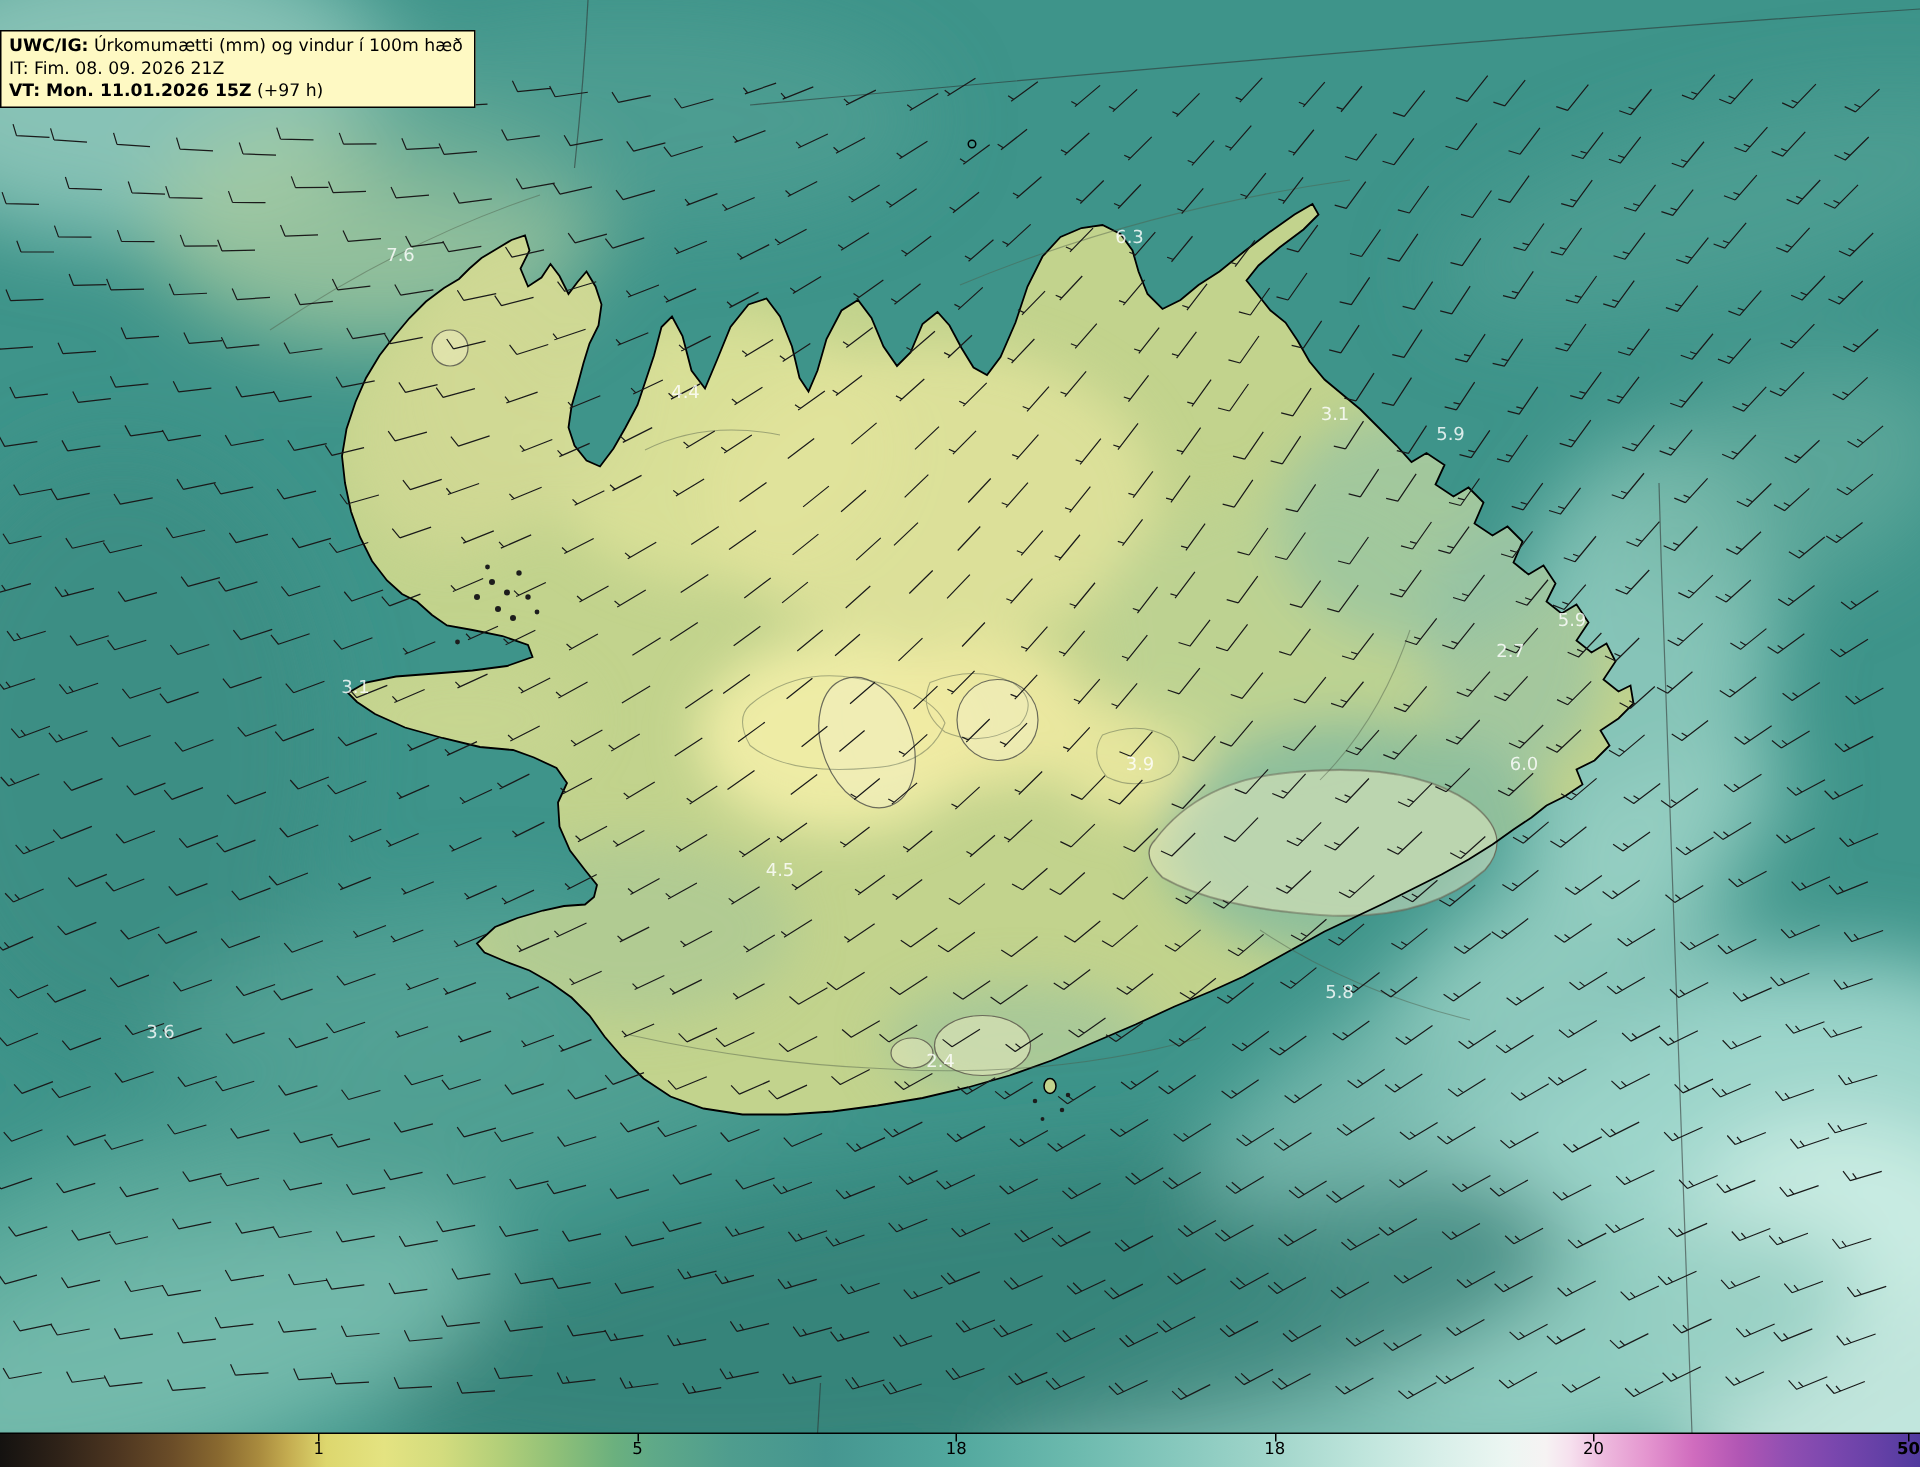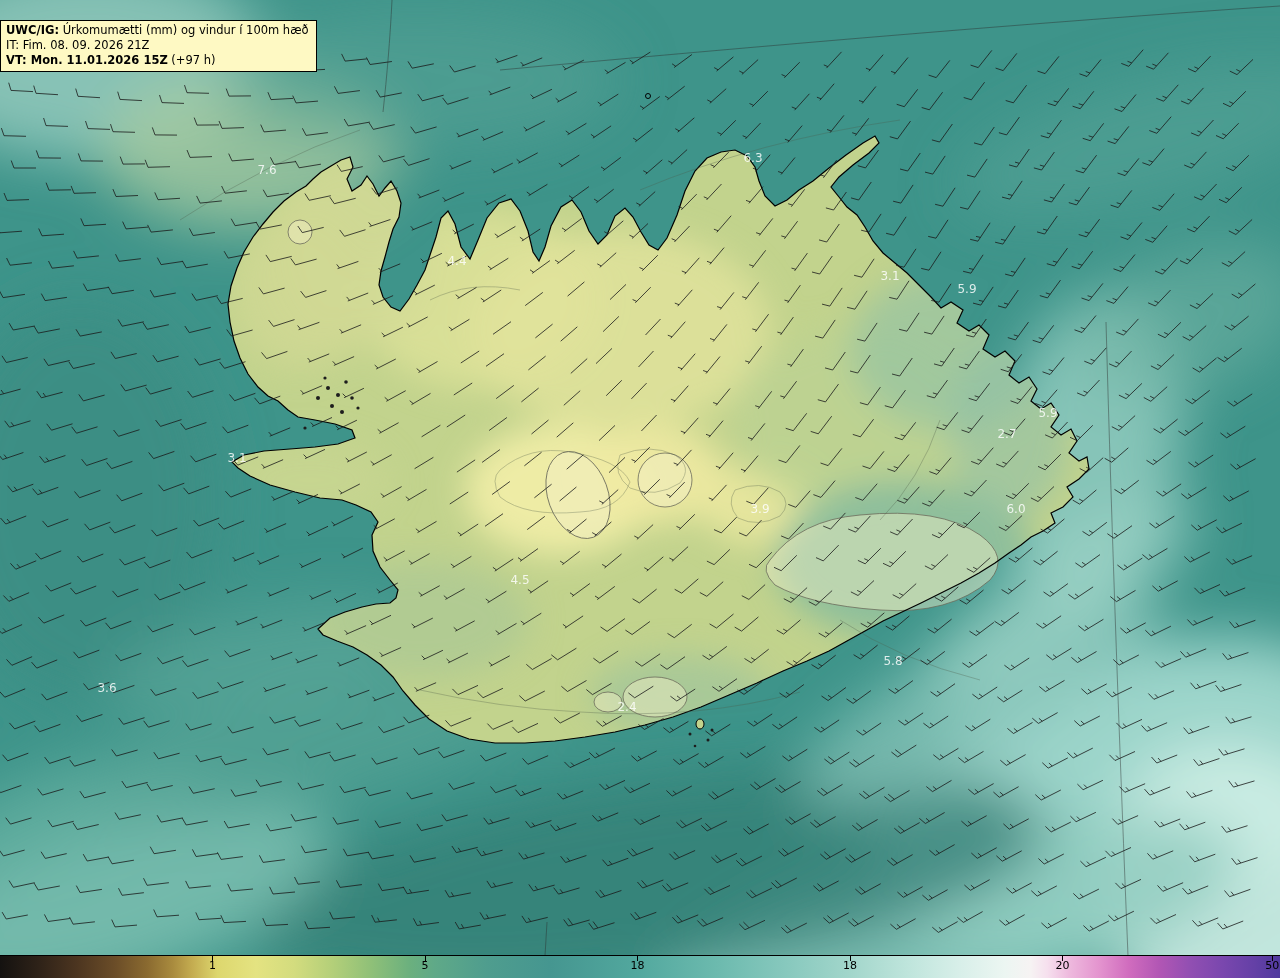--- a/index.html
+++ b/index.html
@@ -156,15 +156,15 @@
       <span class="cb-label" style="left: 16.6%;">1</span>
       <div class="cb-tick" style="left: 33.2%;"></div>
       <span class="cb-label" style="left: 33.2%;">5</span>
       <div class="cb-tick" style="left: 49.8%;"></div>
       <span class="cb-label" style="left: 49.8%;">18</span>
       <div class="cb-tick" style="left: 66.4%;"></div>
       <span class="cb-label" style="left: 66.4%;">18</span>
       <div class="cb-tick" style="left: 83%;"></div>
       <span class="cb-label" style="left: 83%;">20</span>
       <div class="cb-tick" style="left: 99.4%;"></div>
-      <span class="cb-label" style="left: 99.4%;">50</span>
+      <span class="cb-label" style="left: 99.4%; font-weight: bold;">50</span>
     </div>
 </div>
 
 </body></html>

